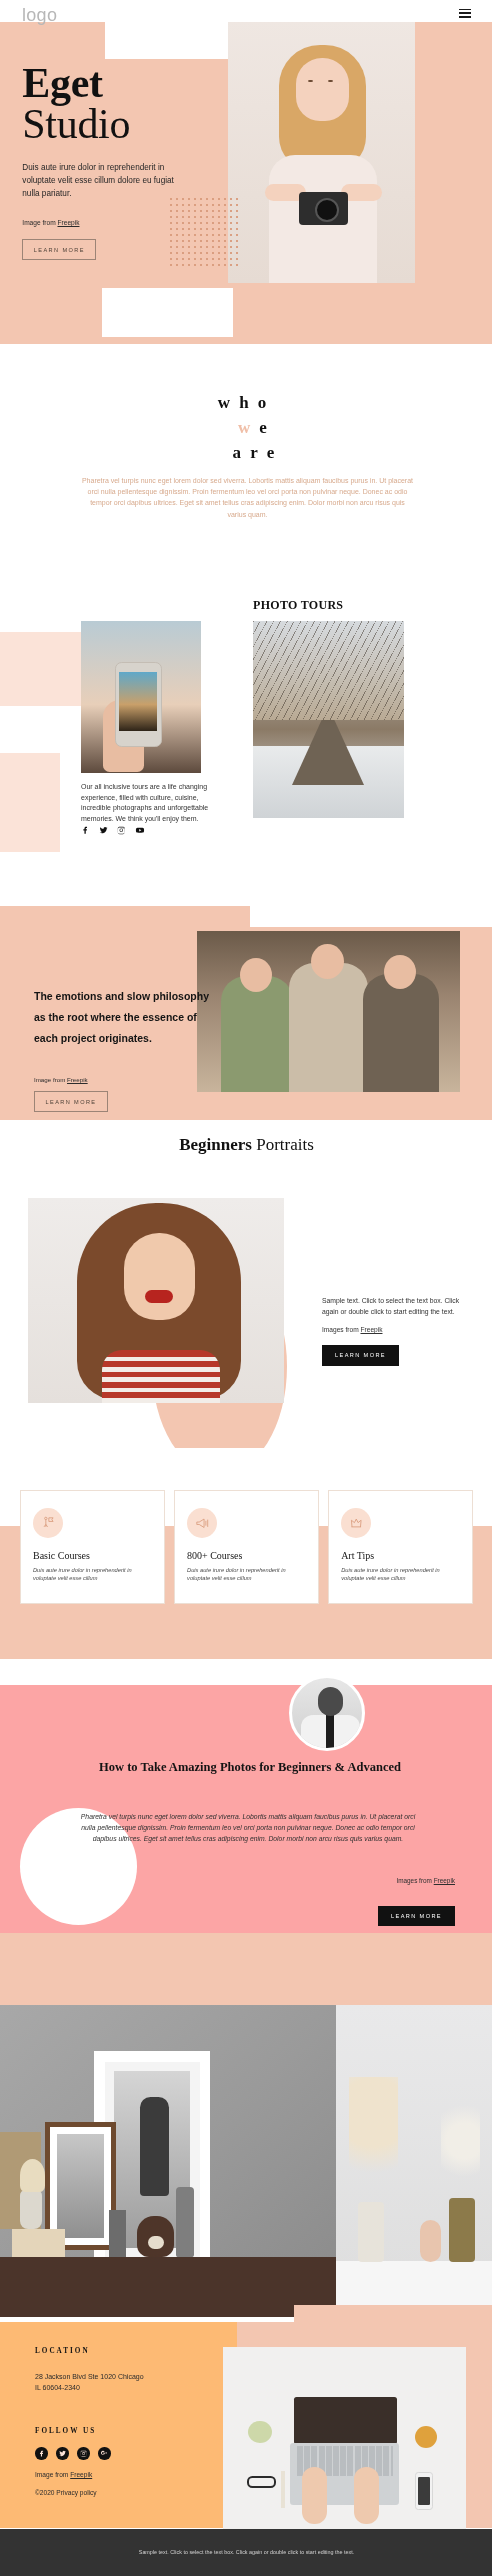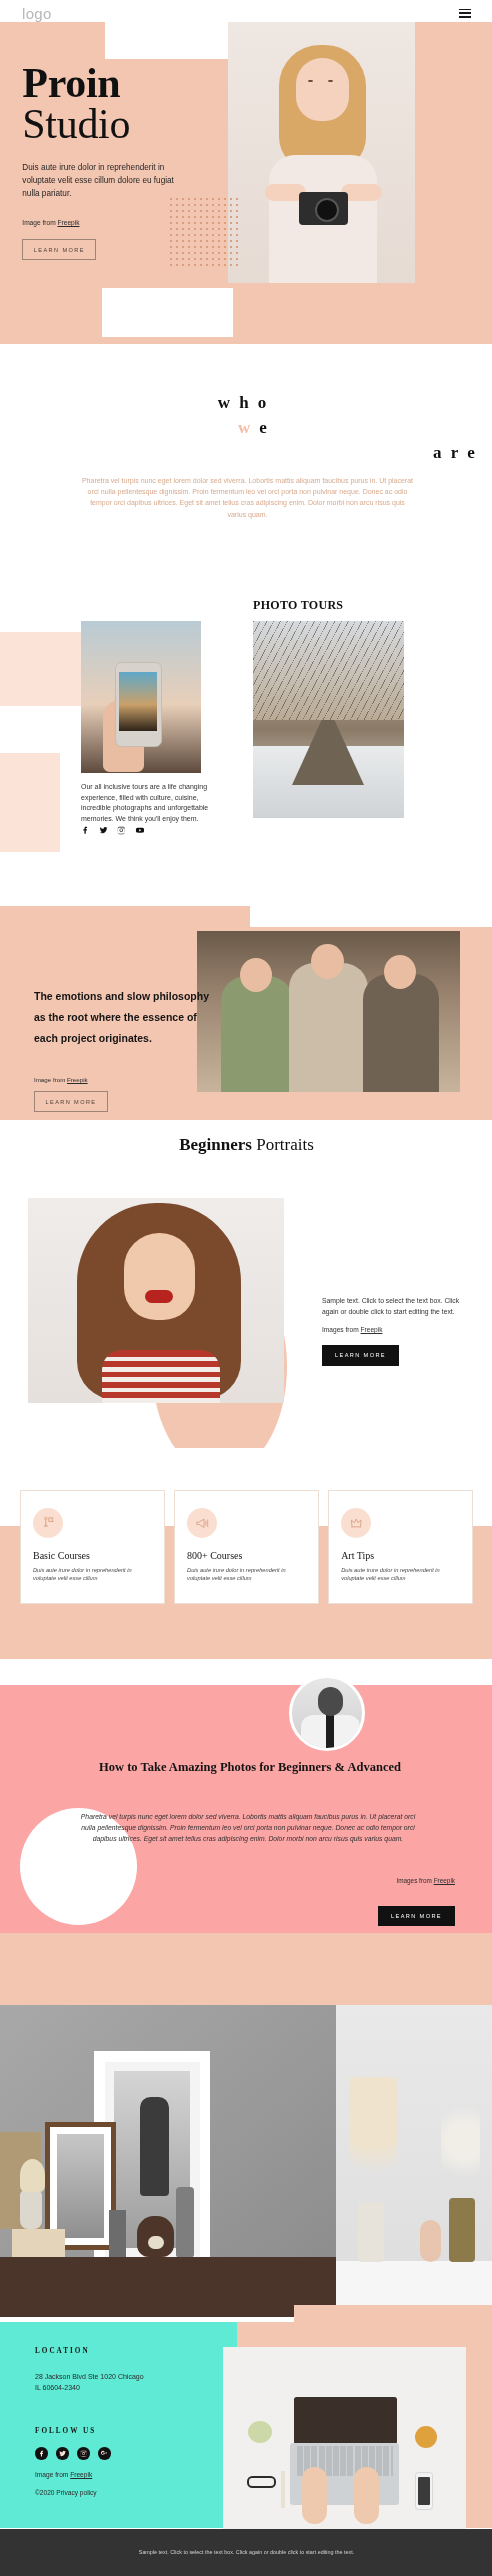--- a/index.html
+++ b/index.html
@@ -7,21 +7,21 @@
   body {
     width:493px; height:2576px; position:relative;
     background:#ffffff;
     font-family:"Liberation Sans", sans-serif;
     overflow:hidden;
   }
   .serif { font-family:"Liberation Serif", serif; }
 
   
   .header { position:absolute; left:0; top:0; width:493px; height:22.3px; background:#fff; z-index:40; }
-  .logo { position:absolute; left:22px; top:5.3px; font-size:15px; color:#b7b7b7; letter-spacing:0.3px; }
+  .logo { position:absolute; left:22px; top:5.3px; font-size:18px; color:#b7b7b7; letter-spacing:0.3px; }
   .burger { position:absolute; right:22px; top:8.5px; width:12px; height:8.5px; }
   .burger span { display:block; width:12px; height:1.7px; background:#1a1a1a; margin-bottom:2px; }
 
   
   .hero { position:absolute; left:0; top:22.3px; width:493px; height:322px; background:#f3c6b1; }
   .hero-white { position:absolute; left:105px; top:0px; width:283px; height:37px; background:#fff; }
   .hero h1 { position:absolute; left:22.3px; top:43px; font-size:42px; line-height:37px; color:#111;
              font-family:"Liberation Serif", serif; font-weight:700; letter-spacing:-0.3px; }
   .hero h1 .l2 { display:block; font-weight:400; margin-top:4px; }
   .hero p.lead { position:absolute; left:22.3px; top:139px; width:164px; font-size:8.2px;
@@ -55,21 +55,21 @@
   .girl-cam:after { content:""; position:absolute; left:16px; top:6.6px; width:20px; height:20px;
               border-radius:50%; background:#111; border:2px solid #555; }
 
   
   .who { position:absolute; left:0; top:344px; width:493px; height:246px; background:#fff; }
   .who-words { position:absolute; left:0; top:46px; width:484px; text-align:center;
                font-family:"Liberation Serif", serif; font-weight:700; }
   .who-words .row { font-size:17px; letter-spacing:9.2px; line-height:25px; color:#111; }
   .who-words .row.r1 { padding-left:9.2px; }
   .who-words .row.r2 { padding-left:30px; }
-  .who-words .row.r3 { padding-left:32px;text-align:right; }
+  .who-words .row.r3 { padding-left:32px; }
   .who-words .pink { color:#f0bfa8; }
   .who p { position:absolute; left:80px; top:131px; width:335px; text-align:center;
            font-size:7px; line-height:11.2px; color:#d7a98c; }
 
   
   .tours { position:absolute; left:0; top:591px; width:493px; height:315px; background:#fff; }
   .tours-band { position:absolute; left:0px; top:41px; width:184px; height:74px; background:#fbe3d8; }
   .tours-band2 { position:absolute; left:0px; top:162px; width:60px; height:99px; background:#fbe3d8; }
   .tours-img-left { position:absolute; left:81px; top:30px; width:120px; height:152px;
         background:linear-gradient(180deg,#b9cbd4 0%,#e8cfb9 55%,#5d4a3d 100%); overflow:hidden; }
@@ -194,21 +194,21 @@
   .pampas { position:absolute; left:13px; top:72px; width:49px; height:118px;
             background:radial-gradient(circle at 50% 30%, #efe3cd 40%, transparent 70%); }
   .vase2 { position:absolute; left:22.3px; bottom:55px; width:26px; height:60px; background:#e7e3da; border-radius:4px; }
   .vase3 { position:absolute; left:84px; bottom:55px; width:21px; height:42px; background:#e8c5ae; border-radius:10.5px 10.5px 10.5px 10.5px; }
   .vase4 { position:absolute; left:113px; bottom:55px; width:26px; height:64px; background:#8c7a4a; border-radius:4px; }
   .cotton { position:absolute; left:105px; top:99px; width:39px; height:92px;
             background:radial-gradient(circle at 60% 40%, #f1eee7 30%, transparent 60%); }
   .gal-botband { position:absolute; left:294px; top:372px; width:198px; height:17px; background:#f3c6b1; }
 
   
-  .foot { position:absolute; left:0; top:2322px; width:493px; height:206px; background:#5eead4; }
+  .foot { position:absolute; left:0; top:2322px; width:493px; height:206px; background:#fdba74; }
   .foot-strip { position:absolute; left:237px; top:0; width:256px; height:206px; background:#f3c6b1; }
   .foot-photo { position:absolute; left:223px; top:25px; width:243px; height:184px;
                 background:#f1f0ef; overflow:hidden; }
   .lap-base { position:absolute; left:67px; top:96px; width:109px; height:62px; background:#cfd2d4; border-radius:3.3px; }
   .lap-scr { position:absolute; left:71px; top:50px; width:103px; height:47px; background:#3a2f29; border-radius:2.6px; }
   .lap-key { position:absolute; left:74px; top:99px; width:96px; height:30px;
              background:repeating-linear-gradient(90deg,#b9bdc0 0 6px,#cfd2d4 6px 7.2px); }
   .lap-hand { position:absolute; width:25px; height:57px; background:#eec9ae; border-radius:12px; top:120px; }
   .cup { position:absolute; left:192px; top:79px; width:22.3px; height:22.3px; border-radius:50%; background:#dfa13c; }
   .cactus { position:absolute; left:25px; top:74px; width:24px; height:22.3px; border-radius:50%; background:#cdd8a9; }
@@ -259,21 +259,21 @@
     <div class="girl-body"></div>
     <div class="girl-arm" style="left:37px;top:164px;width:41px;height:17px;"></div>
     <div class="girl-arm" style="left:113px;top:164px;width:41px;height:17px;"></div>
     <div class="girl-cam"></div>
   </div>
 
   <div class="dots"></div>
   <div class="hero-strip"></div>
 
   <h1 class="serif">
-    <span>Proin</span>
+    <span>Eget</span>
     <span class="l2">Studio</span>
   </h1>
   <p class="lead">Duis aute irure dolor in reprehenderit in voluptate velit esse cillum dolore eu fugiat nulla pariatur.</p>
   <div class="credit">
     <span>Image from </span><u class="ul">Freepik</u>
   </div>
   <a class="btn-outline hero-btn">LEARN MORE</a>
 </section>
 
 <section class="who">

